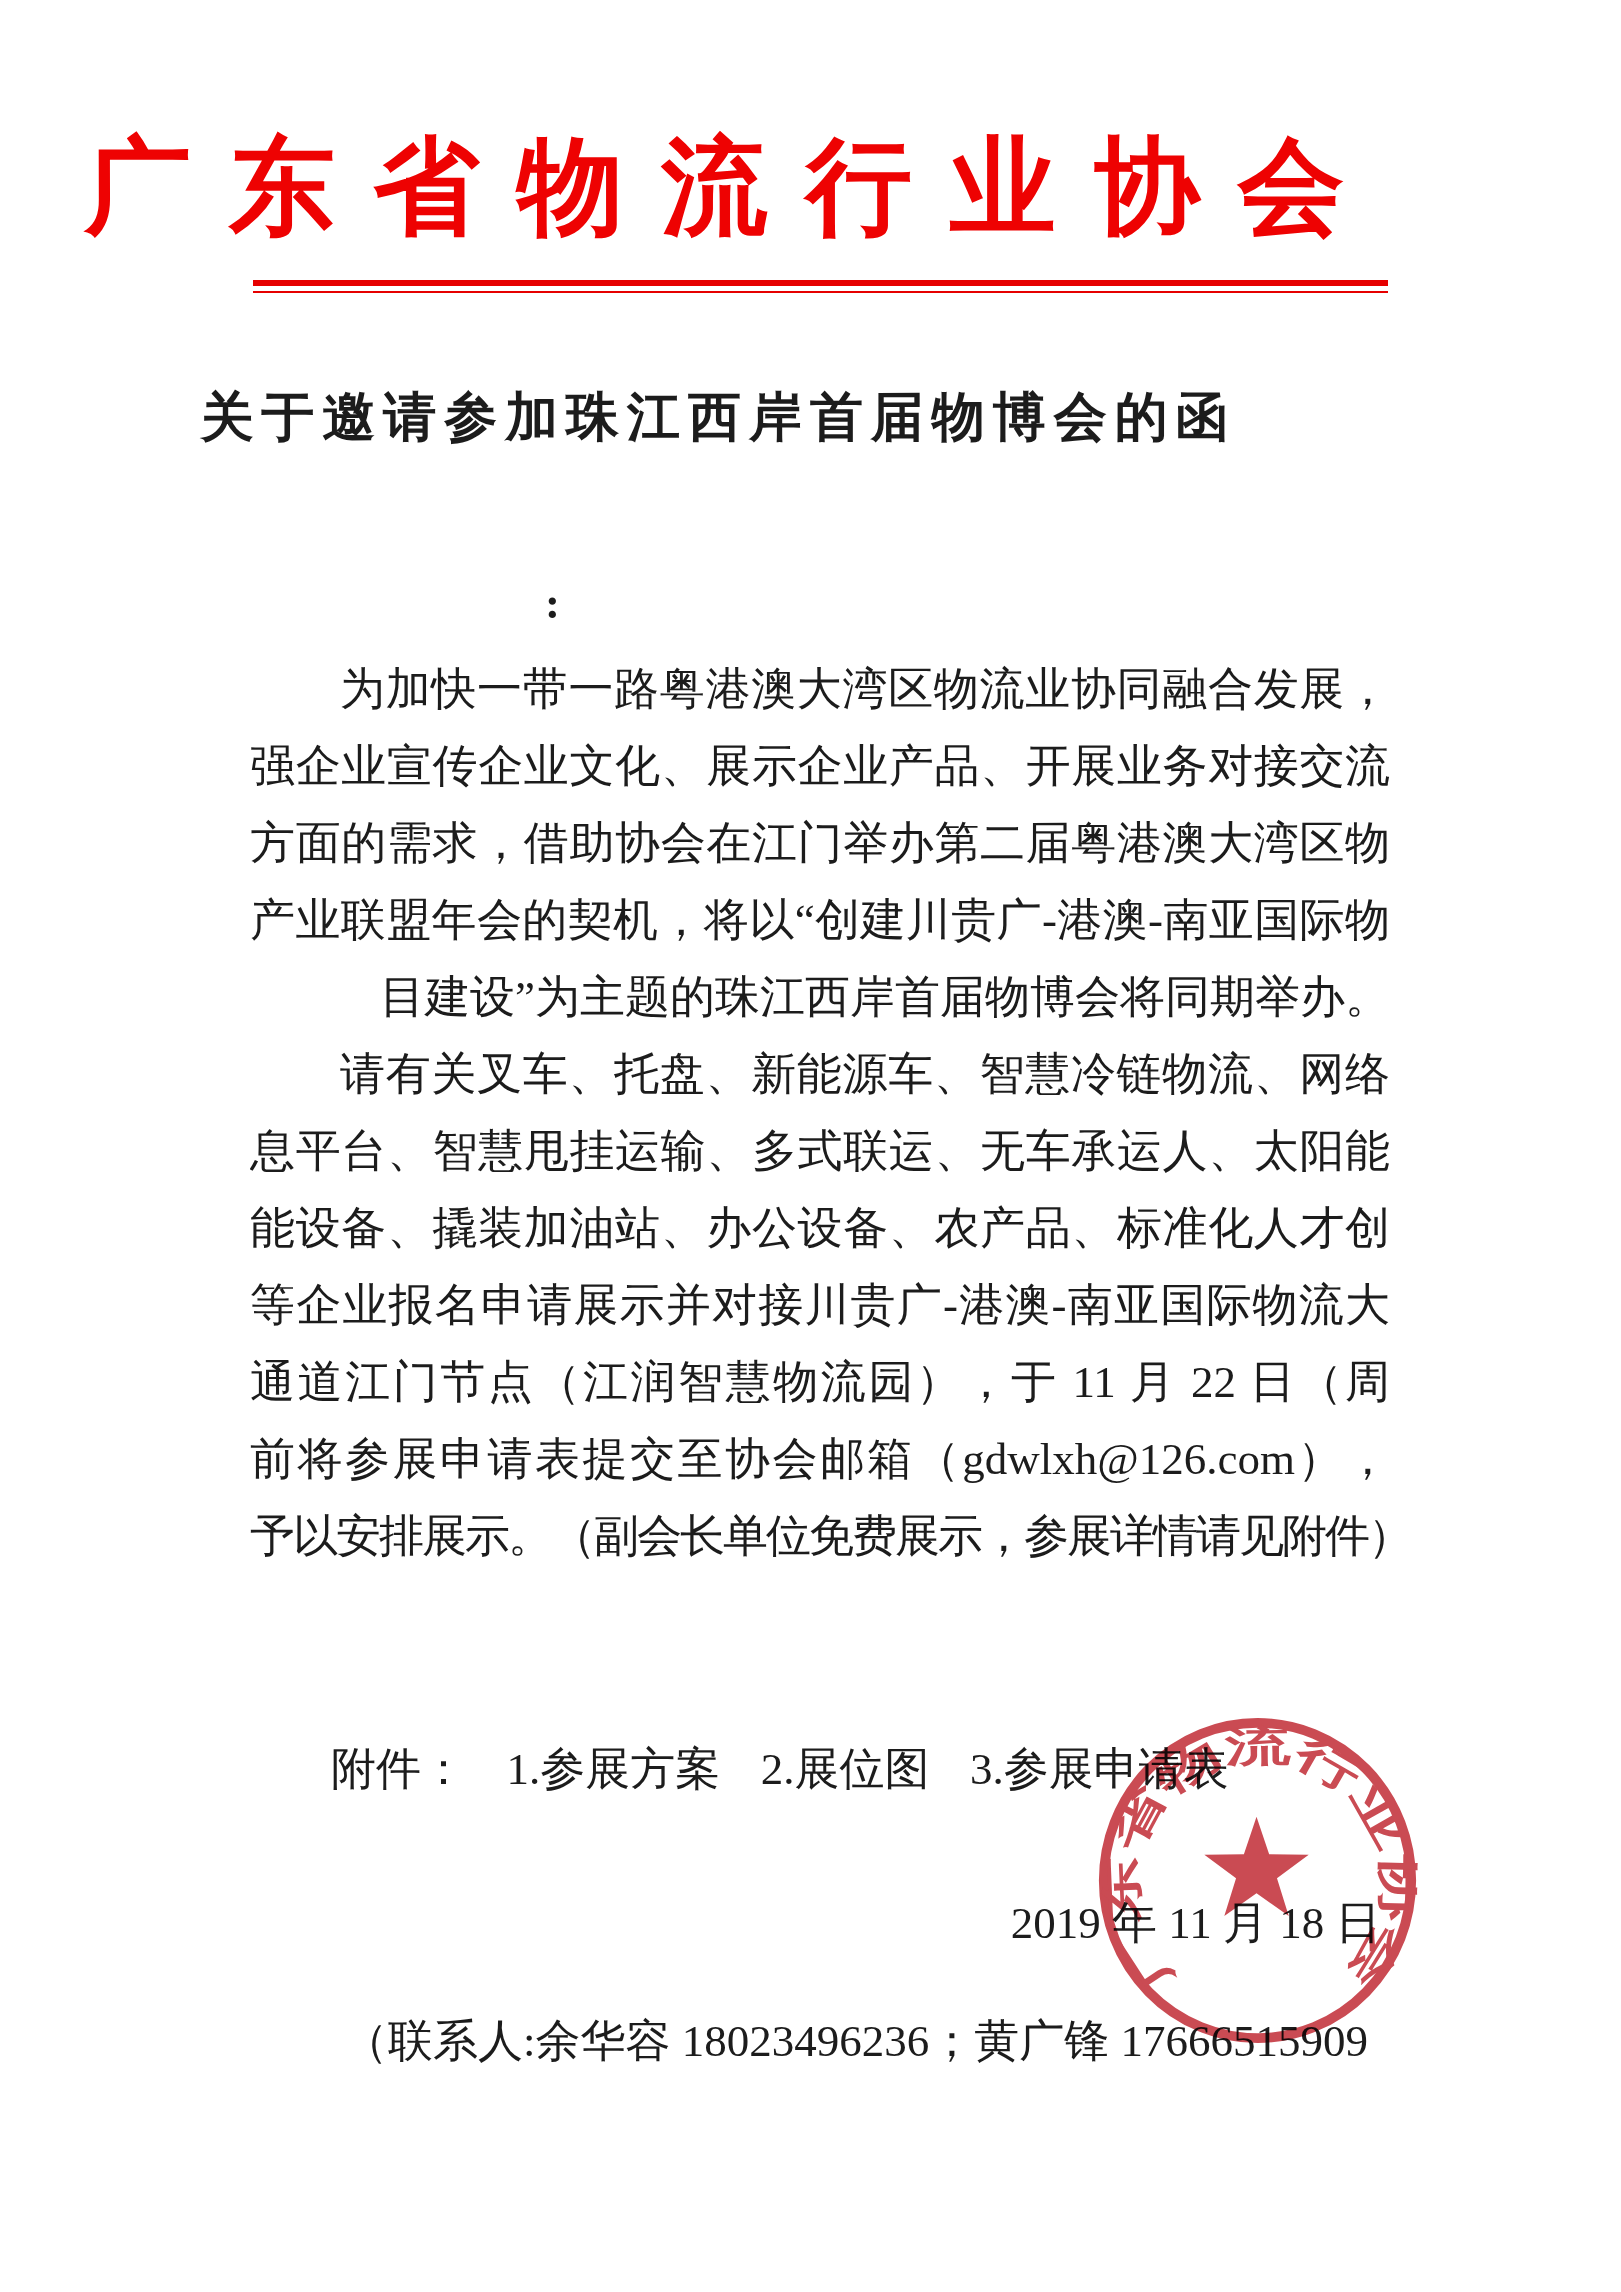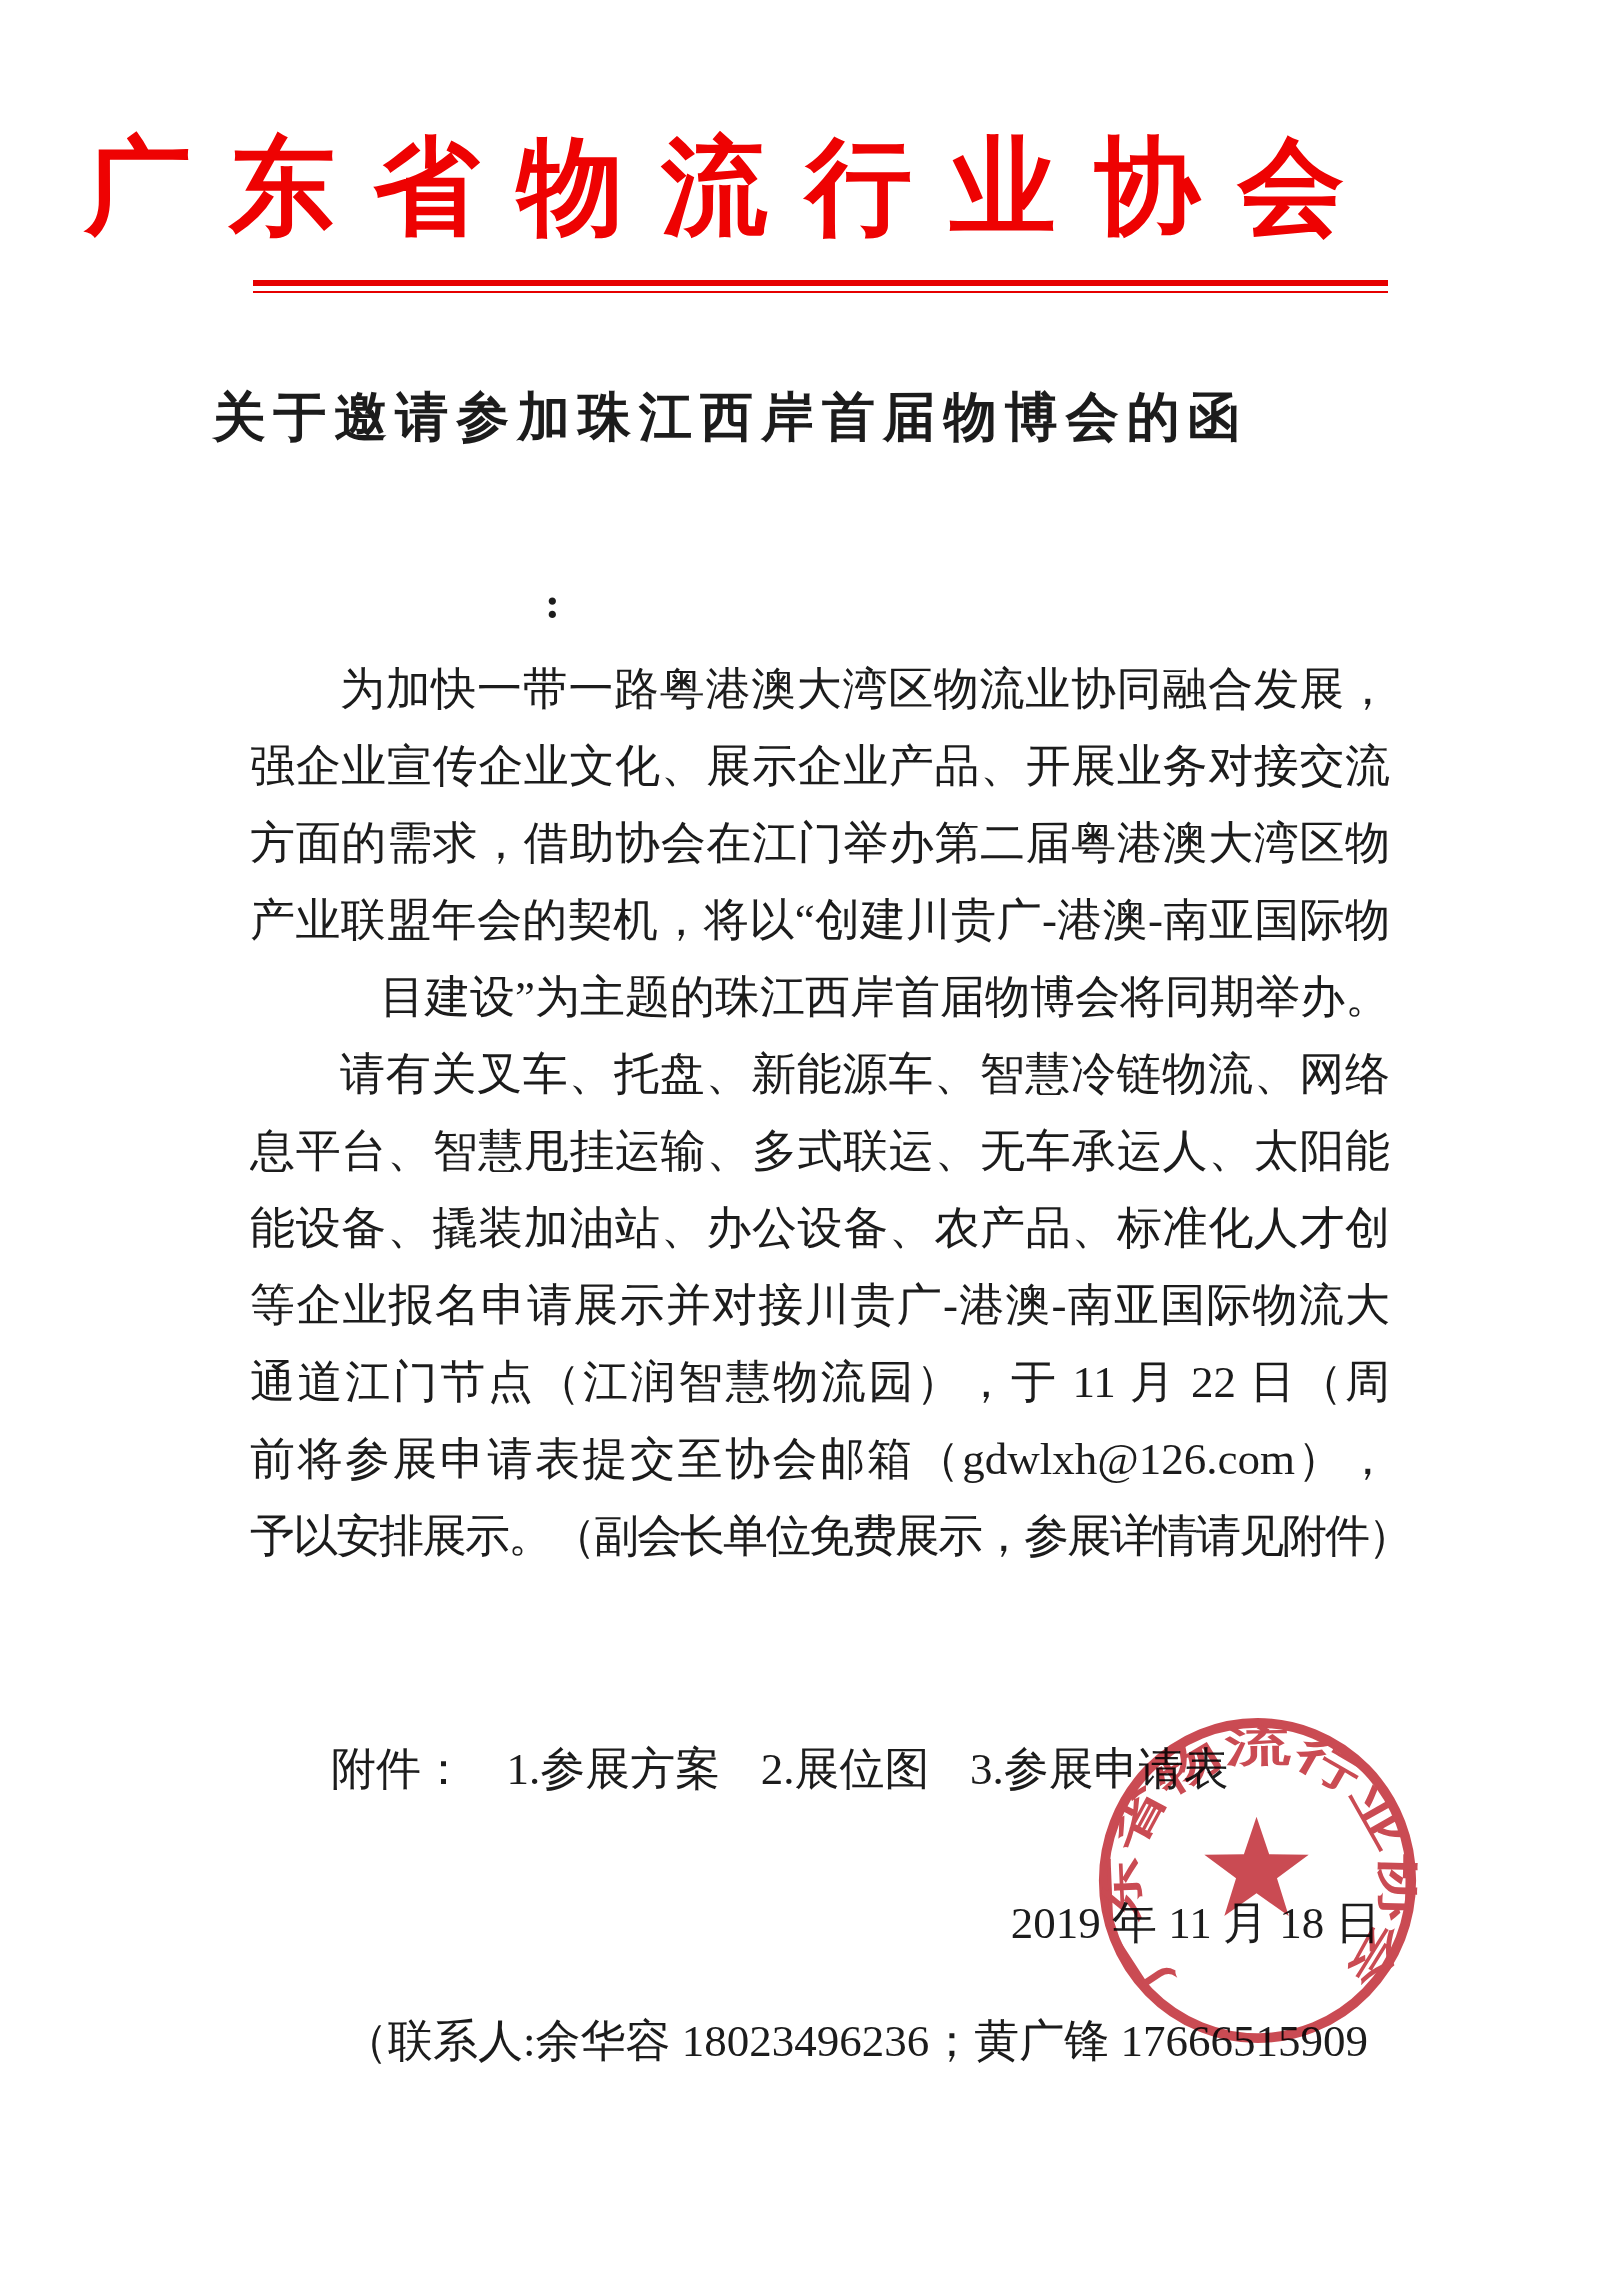--- a/index.html
+++ b/index.html
@@ -28,21 +28,21 @@
     white-space:nowrap;
   }
   .red-rule{
     position:absolute;top:280px;left:253px;width:1135px;
     height:12.7px;
     border-top:6.9px solid var(--rule-red,#e60000);
     border-bottom:2px solid var(--rule-red,#e60000);
     background:#fff;
   }
   .doc-title{
-    position:absolute;top:382px;left:12px;width:100%;
+    position:absolute;top:382px;left:0;width:100%;
     text-align:center;
     font-size:53px;font-weight:bold;
     letter-spacing:0.15em;text-indent:0.15em;
     white-space:nowrap;
   }
   .salutation{
     position:absolute;top:574px;left:545px;
     font-size:45px;line-height:59px;
     font-weight:bold;
   }

